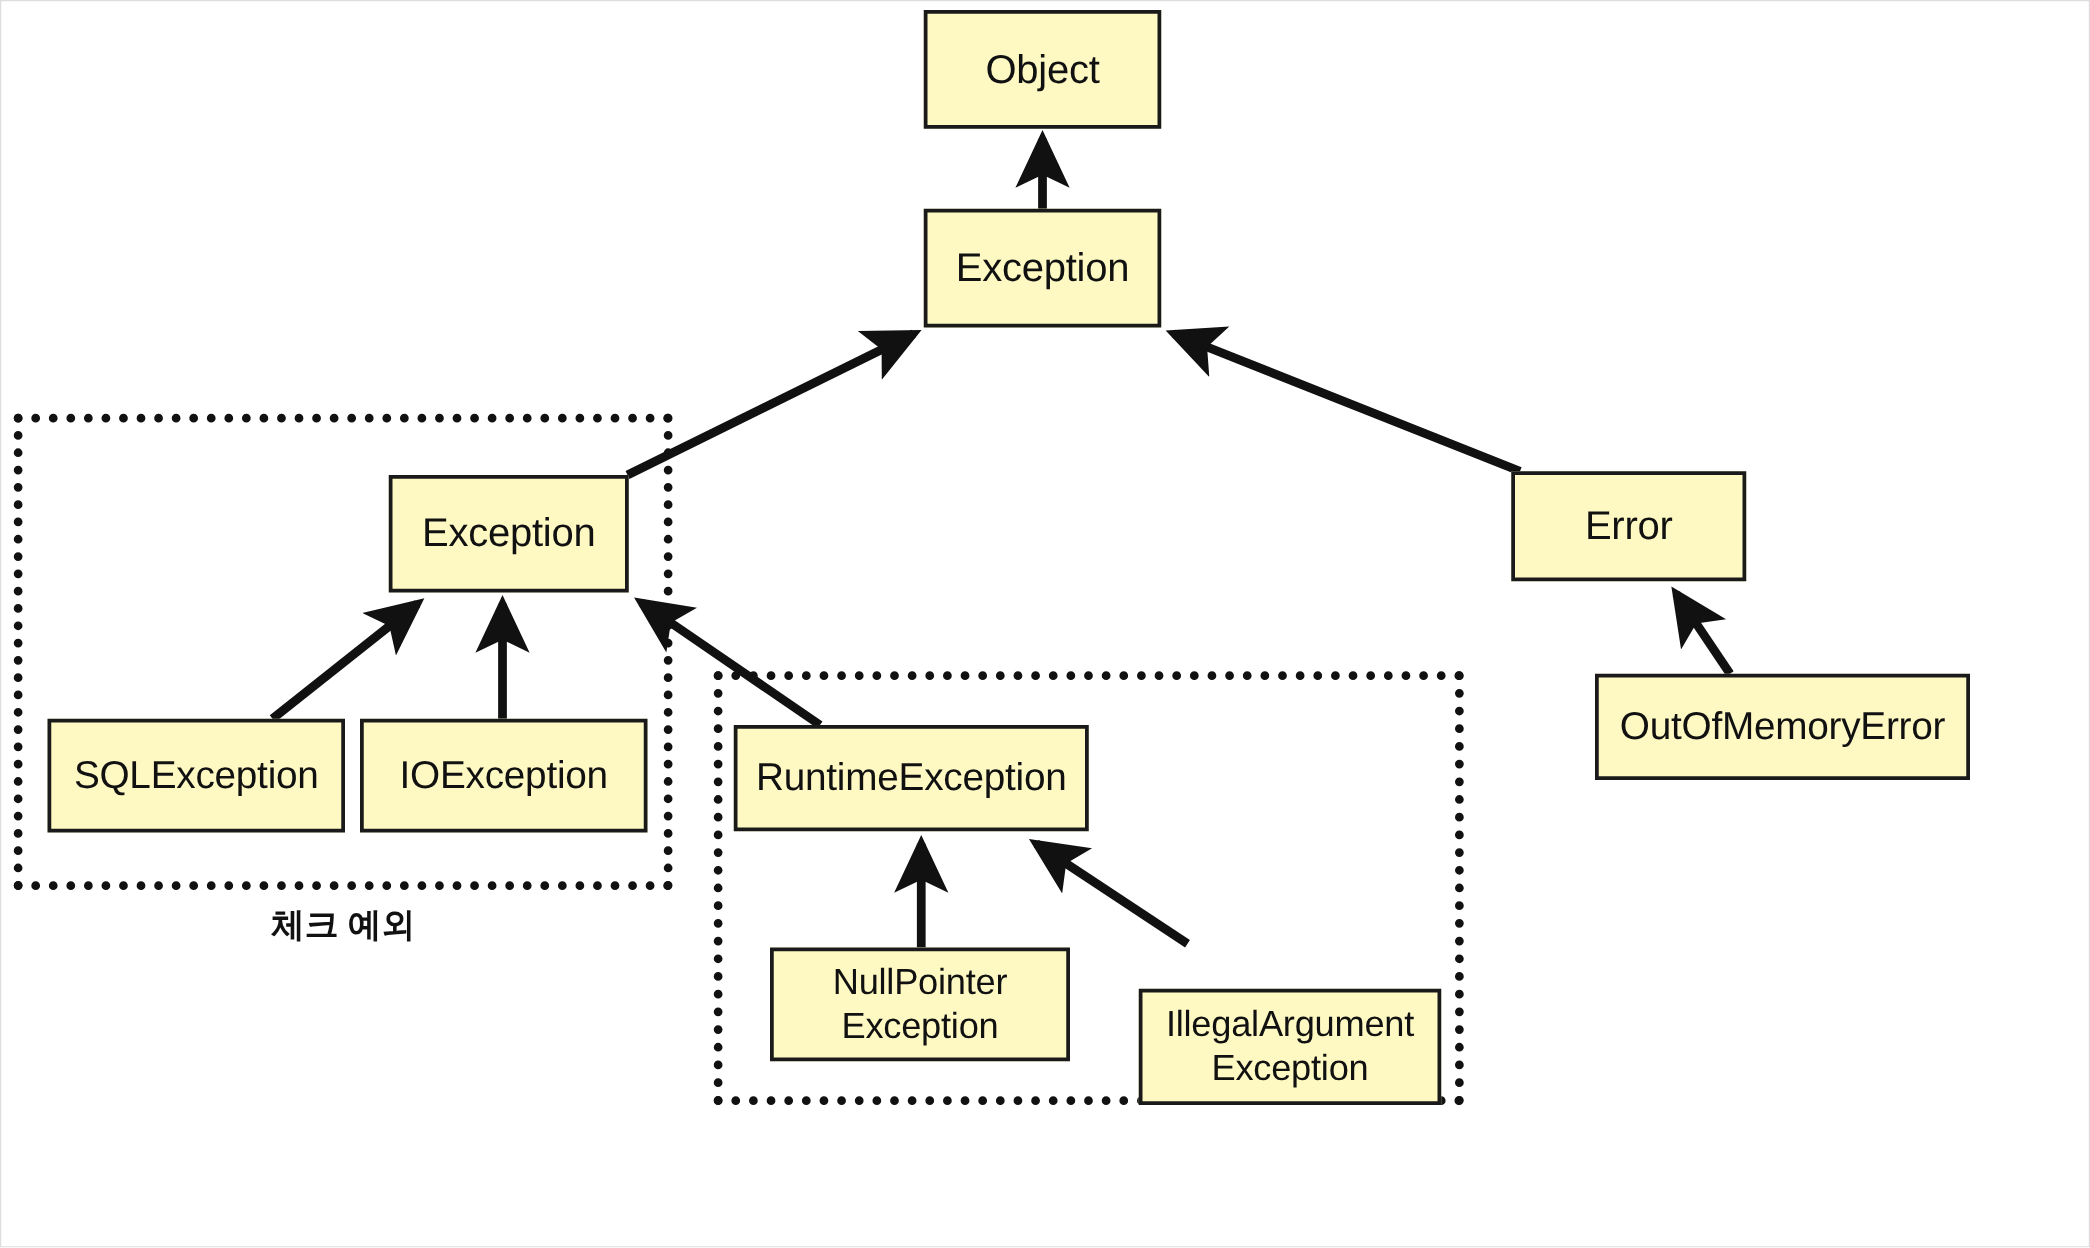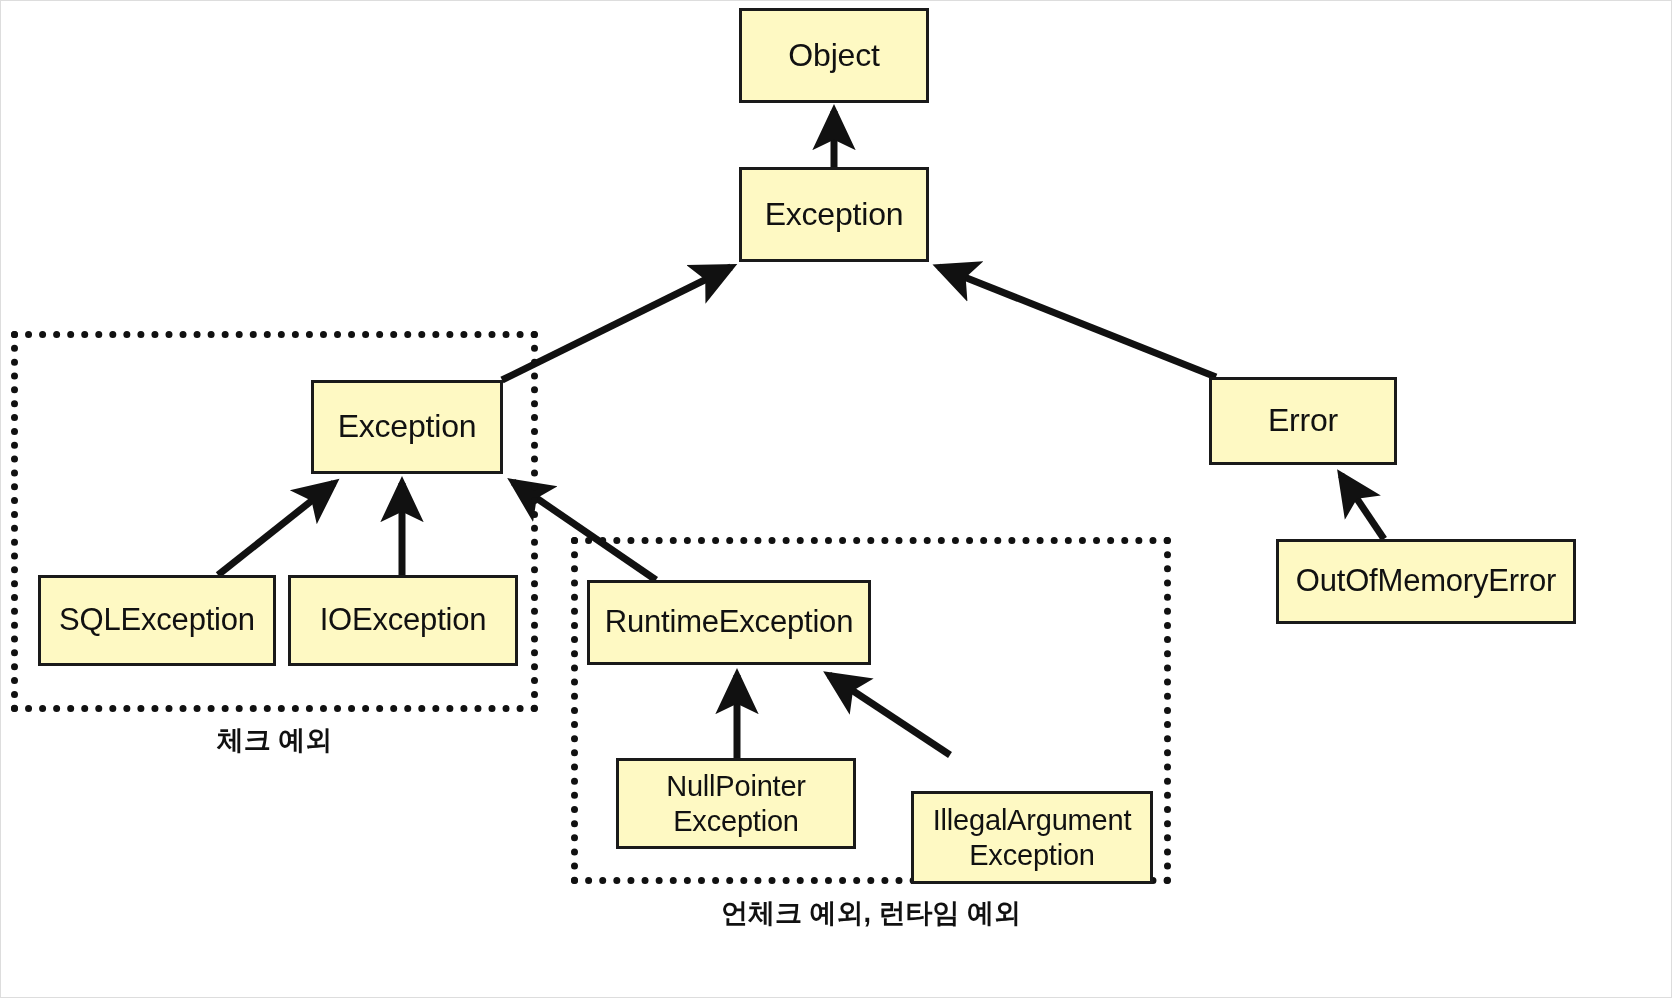--- a/index.html
+++ b/index.html
@@ -108,21 +108,20 @@
 
     <line x1="736" y1="757" x2="736" y2="674" stroke="#111111" stroke-width="7" marker-end="url(#arrowhead)"></line>
 
     <line x1="949" y1="754" x2="828" y2="674" stroke="#111111" stroke-width="7" marker-end="url(#arrowhead)"></line>
   </svg>
 
   <div class="group" id="group-checked"></div>
   <div class="group-caption" id="caption-checked">체크 예외</div>
 
   <div class="group" id="group-unchecked"></div>
-  <div class="group-caption" id="caption-unchecked">언체크 예외, 런타임 예외</div>
 
   <div class="node" id="node-object">
     <span class="label">Object</span>
   </div>
 
   <div class="node" id="node-throwable">
     <span class="label">Exception</span>
   </div>
 
   <div class="node" id="node-exception">

